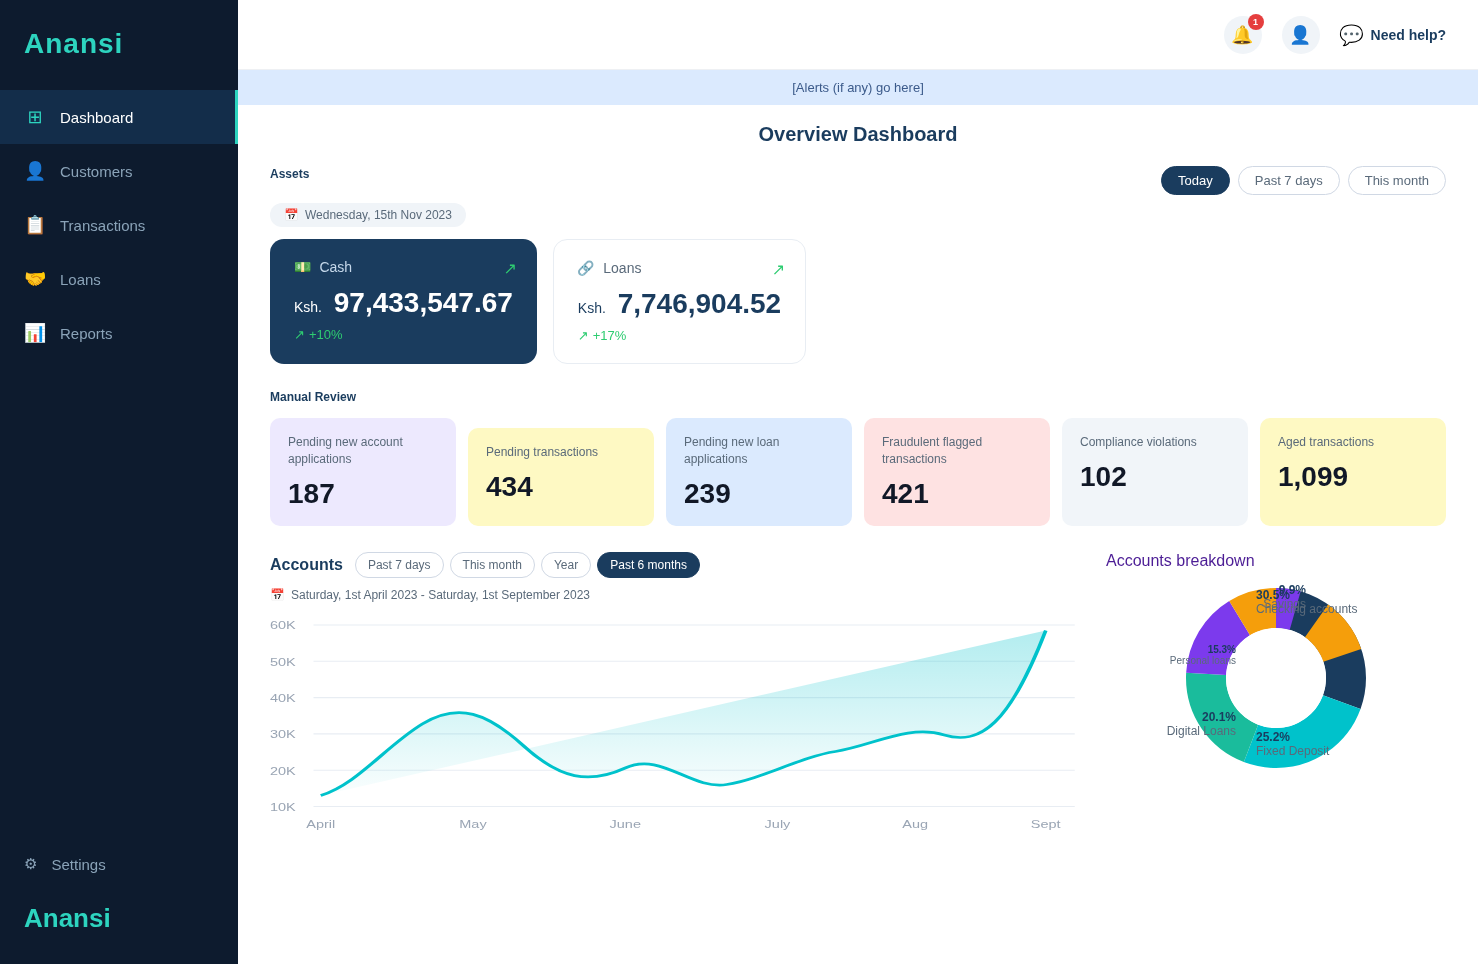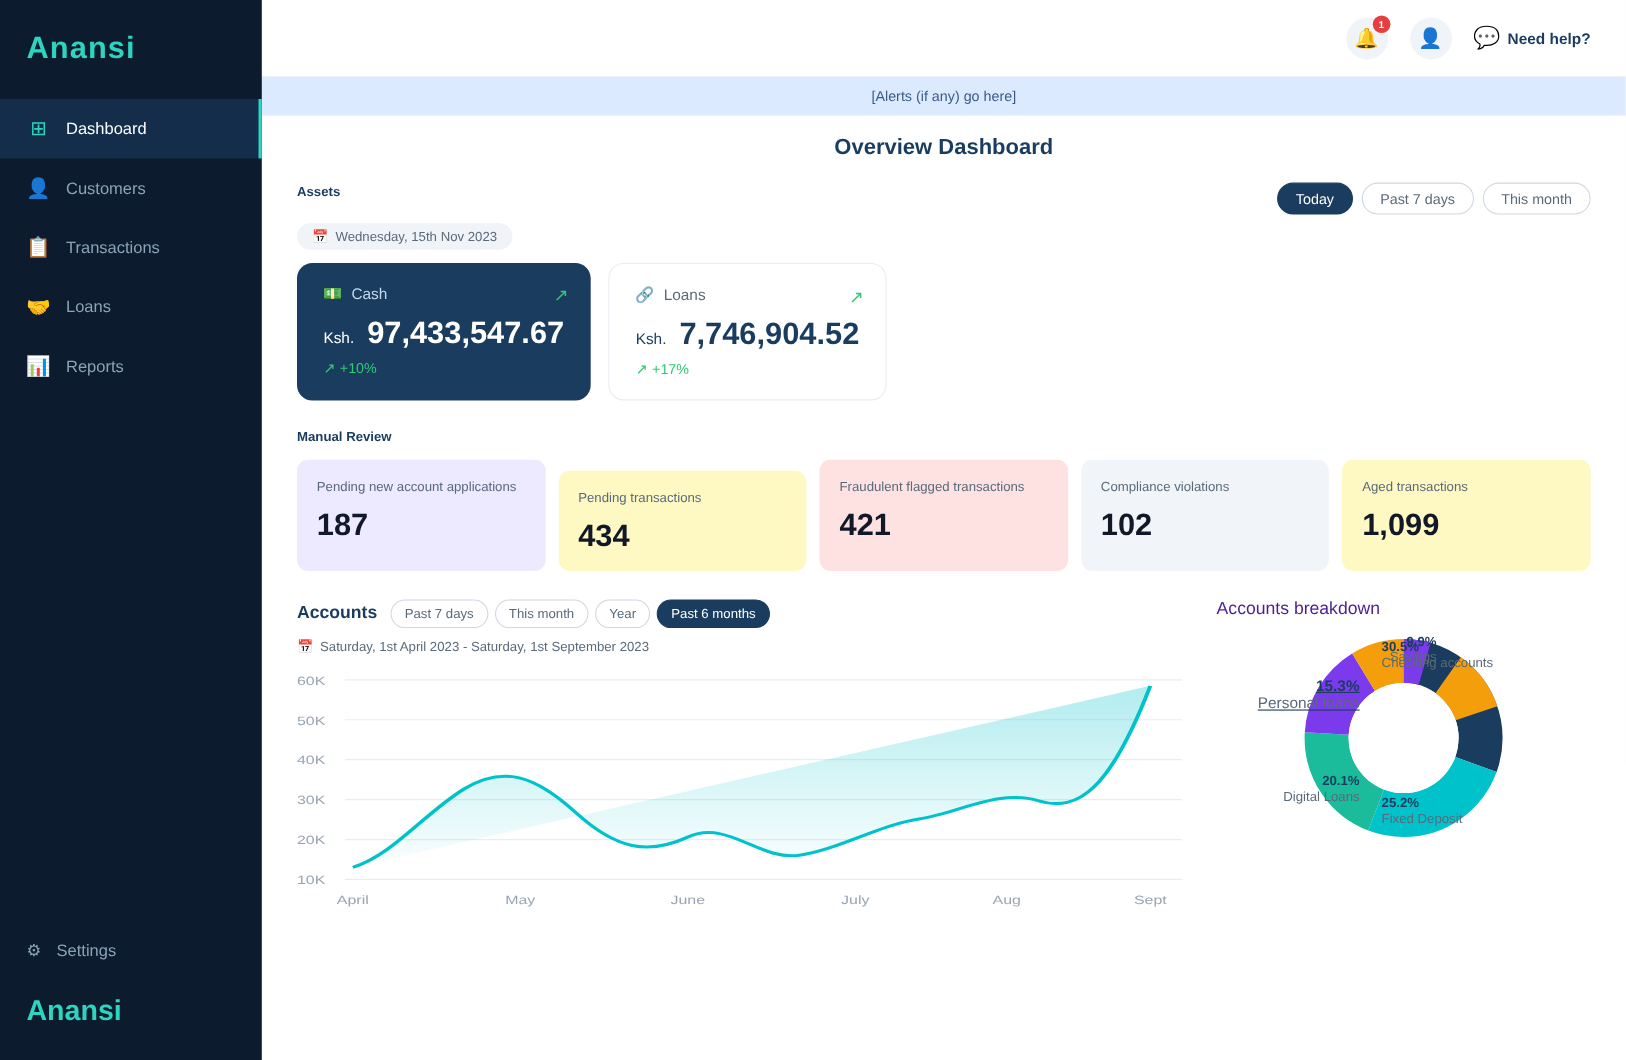--- a/index.html
+++ b/index.html
@@ -333,20 +333,24 @@
       <div class="manual-cards">
 
       <div class="manual-card purple">
             <div class="manual-card-label">Pending new account applications</div>
             <div class="manual-card-value">187</div>
           </div>
           <div class="manual-card green">
             <div class="manual-card-label">Pending transactions</div>
             <div class="manual-card-value">434</div>
           </div>
+          <div class="manual-card blue">
+            <div class="manual-card-label">Pending new loan applications</div>
+            <div class="manual-card-value">239</div>
+          </div>
           <div class="manual-card red">
             <div class="manual-card-label">Fraudulent flagged transactions</div>
             <div class="manual-card-value">421</div>
           </div>
           <div class="manual-card gray">
             <div class="manual-card-label">Compliance violations</div>
             <div class="manual-card-value">102</div>
           </div>
           <div class="manual-card yellow">
             <div class="manual-card-label">Aged transactions</div>
@@ -432,21 +436,21 @@
             <span style="color:#5a6a7a;font-weight:400;">Checking accounts</span>
           </div>
           <div style="position:absolute; bottom:20px; left:150px; font-size:12px; color:#1a3c5e; font-weight:600; white-space:nowrap;">
             <span>25.2%</span><br>
             <span style="color:#5a6a7a;font-weight:400;">Fixed Deposit</span>
           </div>
           <div style="position:absolute; bottom:40px; right:210px; font-size:12px; color:#1a3c5e; font-weight:600; white-space:nowrap; text-align:right;">
             <span>20.1%</span><br>
             <span style="color:#5a6a7a;font-weight:400;">Digital Loans</span>
           </div>
-          <div style="position:absolute; top:44px; right:210px; font-size:14px; color:#1a3c5e; font-weight:600; white-space:nowrap; text-align:right;text-decoration:underline;">
+          <div style="position:absolute; top:66px; right:210px; font-size:10px; color:#1a3c5e; font-weight:600; white-space:nowrap; text-align:right;">
             <span>15.3%</span><br>
             <span style="color:#5a6a7a;font-weight:400;">Personal loans</span>
           </div>
           <div style="position:absolute; top:5px; right:140px; font-size:12px; color:#1a3c5e; font-weight:600; white-space:nowrap; text-align:right;">
             <span>9.9%</span><br>
             <span style="color:#5a6a7a;font-weight:400;margin-left:20px;">Savings</span>
           </div>
         </div>
       </div>
     </div>

